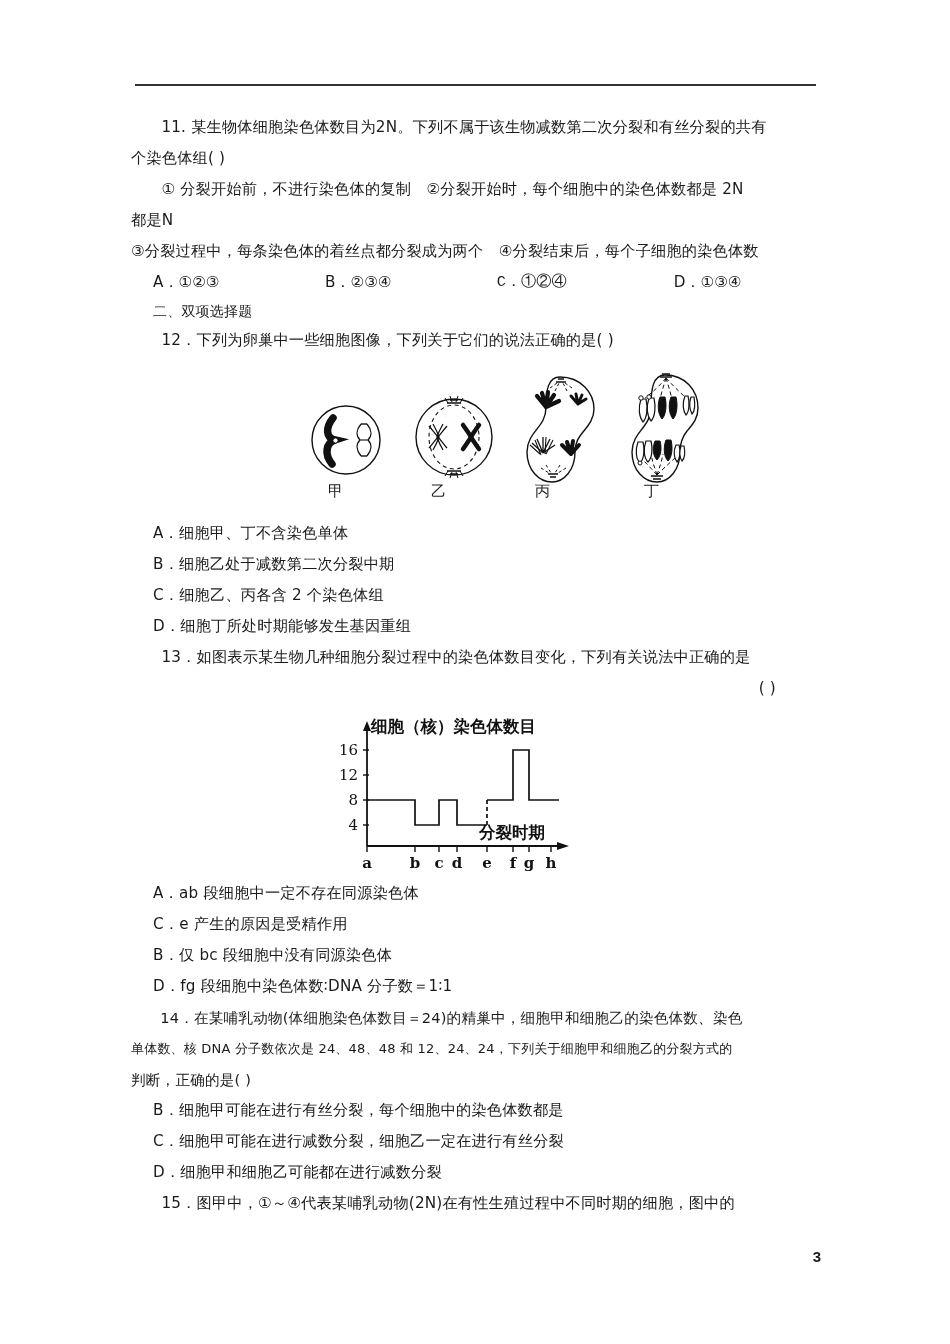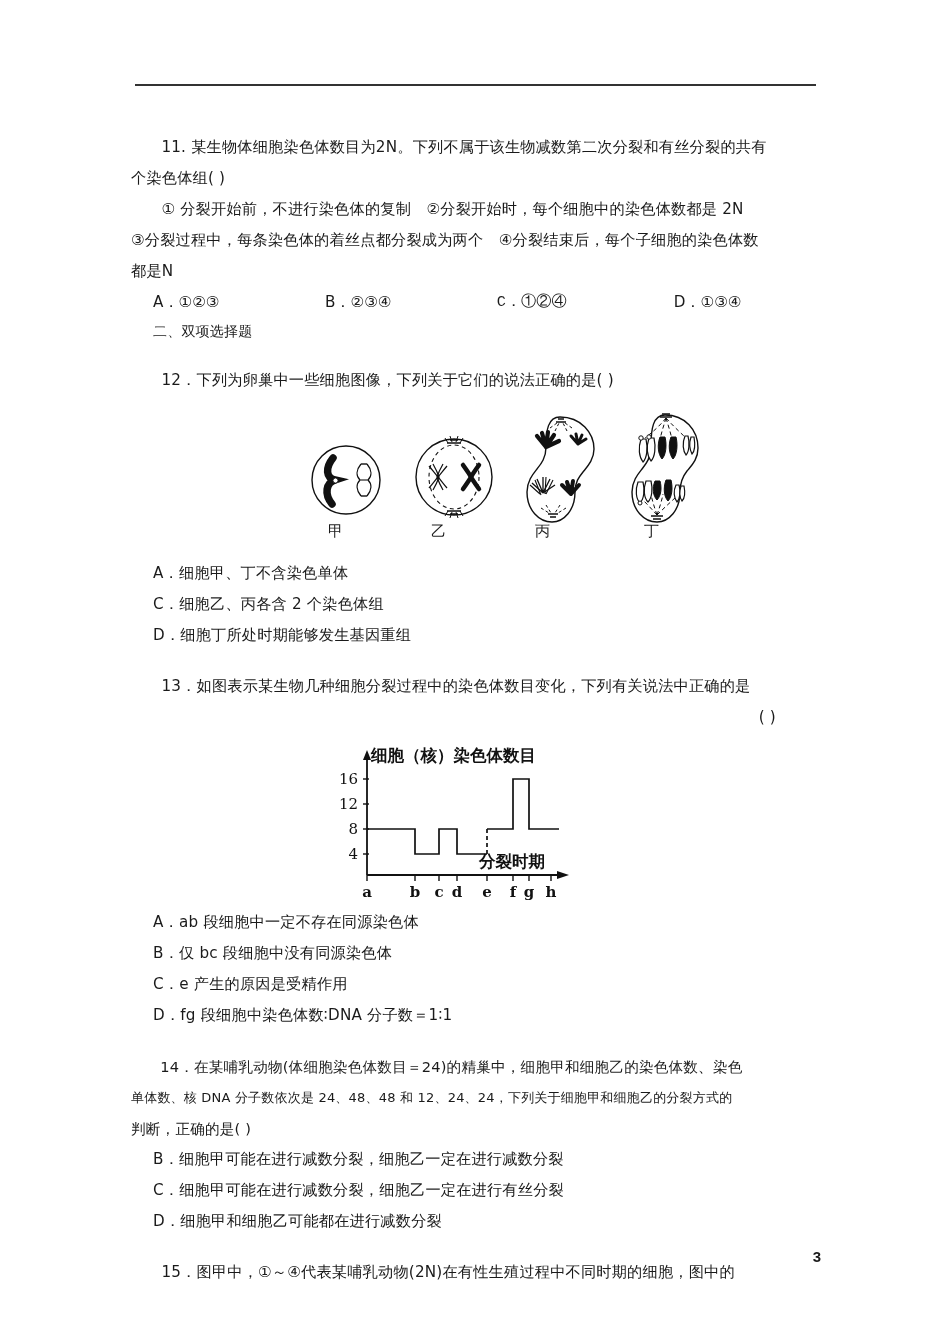--- a/index.html
+++ b/index.html
@@ -30,21 +30,20 @@
     border-top: 2px solid #333333;
   }
   .content {
     position: absolute;
     left: 131px;
     top: 112px;
     width: 690px;
   }
   .q-block {
     margin-bottom: 0px;
-    margin-top: 20px;
   }
   p {
     margin: 0;
     font-size: 15.2px;
     line-height: 31px;
     text-align: justify;
     text-justify: inter-ideograph;
     letter-spacing: 0.2px;
   }
   p.indent {
@@ -139,22 +138,22 @@
 <div class="page">
 
   <div class="rule"></div>
 
   <div class="content">
 
     <div class="q-block">
       <p class="indent cjk">11. 某生物体细胞染色体数目为2N。下列不属于该生物减数第二次分裂和有丝分裂的共有</p>
       <p class="cjk">个染色体组(     )</p>
       <p class="indent cjk">① 分裂开始前，不进行染色体的复制　②分裂开始时，每个细胞中的染色体数都是 2N</p>
+      <p class="cjk">都是N</p>
       <p class="cjk">③分裂过程中，每条染色体的着丝点都分裂成为两个　④分裂结束后，每个子细胞的染色体数</p>
-      <p class="cjk">都是N</p>
       <div class="opts-row cjk">
         <span class="ow1">A．①②③</span>
         <span class="ow2">B．②③④</span>
         <span class="ow3">C．①②④</span>
         <span class="ow4">D．①③④</span>
       </div>
     </div>
 
     <p class="cjk" style="font-size:14px;line-height:28px;padding-left:22px;">二、双项选择题</p>
 
@@ -287,20 +286,21 @@
 
         <div class="cell-labels">
           <span class="cl0 cjk">甲</span>
           <span class="cl1 cjk">乙</span>
           <span class="cl2 cjk">丙</span>
           <span class="cl3 cjk">丁</span>
         </div>
       </div>
 
       <p class="opt cjk">A．细胞甲、丁不含染色单体</p>
+      <p class="opt cjk">B．细胞乙处于减数第二次分裂中期</p>
       <p class="opt cjk">C．细胞乙、丙各含 2 个染色体组</p>
       <p class="opt cjk">D．细胞丁所处时期能够发生基因重组</p>
     </div>
 
     <div class="q-block">
       <p class="indent cjk">13．如图表示某生物几种细胞分裂过程中的染色体数目变化，下列有关说法中正确的是</p>
       <p class="right-paren cjk">(     )</p>
 
       <div class="chartwrap">
         <svg width="330" height="160" viewBox="0 0 330 160" xmlns="http://www.w3.org/2000/svg">
@@ -351,30 +351,30 @@
             <path d="M56,87 L104,87 L104,112 L128,112 L128,87 L146,87 L146,112 L176,112"></path>
             <path d="M176,112 L176,87" stroke-dasharray="4,3"></path>
             <path d="M176,87 L202,87 L202,37 L218,37 L218,87 L248,87"></path>
           </g>
 
           <text x="168" y="125" font-family="DejaVu Sans, sans-serif" font-size="16.5" font-weight="bold" fill="#111">分裂时期</text>
         </svg>
       </div>
 
       <p class="opt cjk">A．ab 段细胞中一定不存在同源染色体</p>
+      <p class="opt cjk">C．e 产生的原因是受精作用</p>
       <p class="opt cjk">B．仅 bc 段细胞中没有同源染色体</p>
-      <p class="opt cjk">C．e 产生的原因是受精作用</p>
       <p class="opt cjk">D．fg 段细胞中染色体数∶DNA 分子数＝1∶1</p>
     </div>
 
     <div class="q-block">
       <p class="indent cjk" style="font-size:14.6px;">14．在某哺乳动物(体细胞染色体数目＝24)的精巢中，细胞甲和细胞乙的染色体数、染色</p>
       <p class="cjk" style="font-size:13px;">单体数、核 DNA 分子数依次是 24、48、48 和 12、24、24，下列关于细胞甲和细胞乙的分裂方式的</p>
       <p class="cjk" style="font-size:14.6px;">判断，正确的是(     )</p>
-      <p class="opt cjk">B．细胞甲可能在进行减数分裂，细胞乙一定在进行减数分裂</p>
+      <p class="opt cjk">B．细胞甲可能在进行有丝分裂，每个细胞中的染色体数都是</p>
       <p class="opt cjk">C．细胞甲可能在进行减数分裂，细胞乙一定在进行有丝分裂</p>
       <p class="opt cjk">D．细胞甲和细胞乙可能都在进行减数分裂</p>
     </div>
 
     <div class="q-block">
       <p class="indent cjk">15．图甲中，①～④代表某哺乳动物(2N)在有性生殖过程中不同时期的细胞，图中的</p>
     </div>
 
   </div>
 

